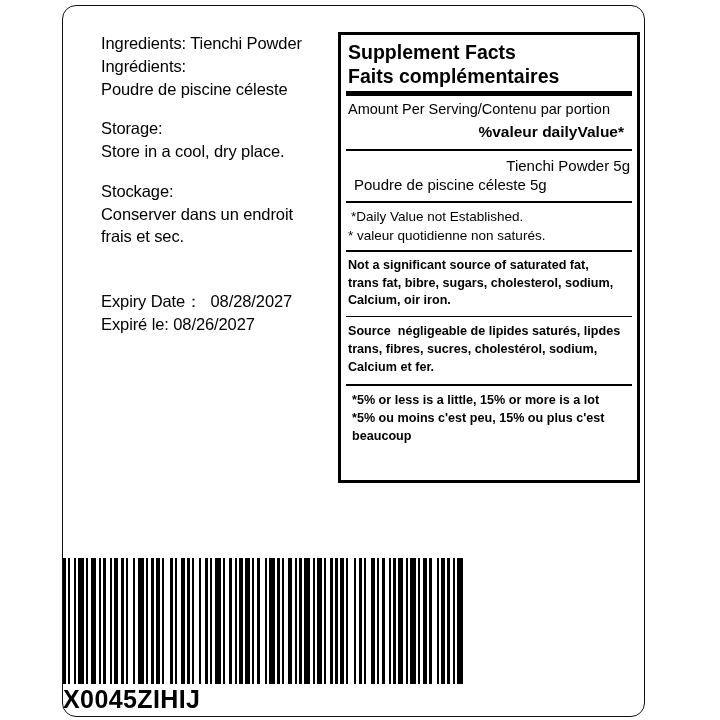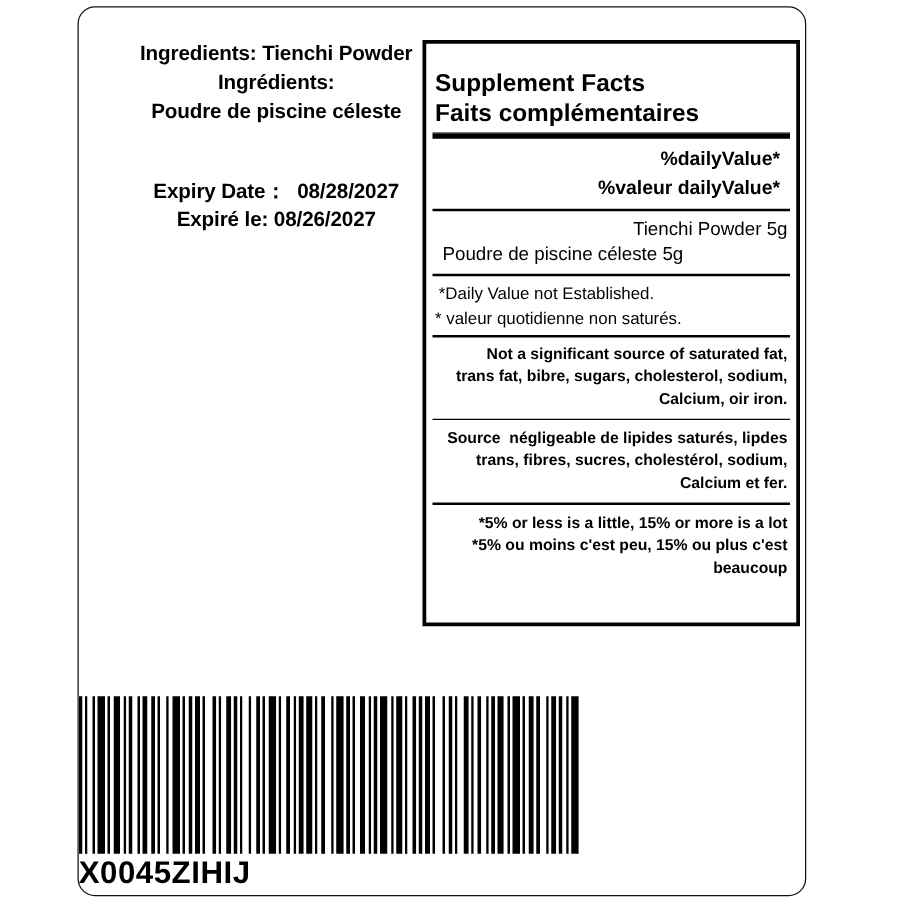--- a/index.html
+++ b/index.html
@@ -27,47 +27,46 @@
   }
   
   #left-column {
     position: absolute;
     left: 38px;
     top: 26px;
     width: 240px;
   }
   .blk { margin-bottom: 17px; }
   .ln {
-    font-weight: bold;
+    font-weight: normal;
     font-size: 16.5px;
     line-height: 1.38;
     letter-spacing: -0.1px;
     white-space: pre-wrap;
-    text-align: center;
   }
   #expiry-block { margin-top: 42px; }
   #expiry-block .ln { font-size: 16.5px; }
 
   
   #supplement-facts-panel {
     position: absolute;
     left: 275px;
     top: 26px;
     width: 302px;
     border: 3.2px solid #000000;
     box-sizing: border-box;
     background: #ffffff;
     padding: 0;
   }
   .sf-pad { padding: 0 7px; }
   #sf-title-en {
     font-weight: bold;
     font-size: 19.5px;
     line-height: 1.22;
-    padding-top: 21px;
+    padding-top: 6px;
   }
   #sf-title-fr {
     font-weight: bold;
     font-size: 19.5px;
     line-height: 1.22;
     padding-bottom: 2px;
   }
   #serving-size {
     font-weight: bold;
     font-size: 15.5px;
@@ -119,21 +118,20 @@
     font-weight: normal;
     font-size: 13.5px;
     line-height: 1.45;
     padding-bottom: 4px;
   }
   .small-bold {
     font-weight: bold;
     font-size: 12.6px;
     line-height: 1.42;
     white-space: pre-wrap;
-    text-align: right;
   }
   #not-significant-en { padding: 5px 0 6px 0; }
   #not-significant-fr { padding: 6px 0 7px 0; }
   #pct-footnote {
     padding: 6px 0 34px 4px;
   }
 
   
   #barcode-area {
     position: absolute;
@@ -169,21 +167,30 @@
 <div id="label-card">
 
   <div id="left-column">
 
     <div class="blk">
       <div class="ln">Ingredients: Tienchi Powder</div>
       <div class="ln">Ingrédients:</div>
       <div class="ln">Poudre de piscine céleste</div>
     </div>
 
-
+    <div class="blk">
+      <div class="ln">Storage:</div>
+      <div class="ln">Store in a cool, dry place.</div>
+    </div>
+
+    <div class="blk">
+      <div class="ln">Stockage:</div>
+      <div class="ln">Conserver dans un endroit
+frais et sec.</div>
+    </div>
 
     <div id="expiry-block">
       <div class="ln">Expiry Date：  08/28/2027</div>
       <div class="ln">Expiré le: 08/26/2027</div>
     </div>
 
   </div>
 
   <div id="supplement-facts-panel">
 
@@ -191,21 +198,21 @@
       <div id="sf-title-en">Supplement Facts</div>
       <div id="sf-title-fr">Faits complémentaires</div>
     </div>
 
     <div class="rule-thin"></div>
 
 
     <div class="rule-thick"></div>
 
     <div class="sf-pad">
-      <div id="dv-en" class="dv-line">%dailyValue*</div>
+      <div id="amount-per-serving">Amount Per Serving/Contenu par portion</div>
       <div id="dv-fr" class="dv-line">%valeur dailyValue*</div>
     </div>
 
     <div class="rule-med"></div>
 
     <div class="sf-pad">
       <div id="ingredient-row-en">Tienchi Powder  5g</div>
       <div id="ingredient-row-fr">Poudre de piscine céleste 5g</div>
     </div>
 

